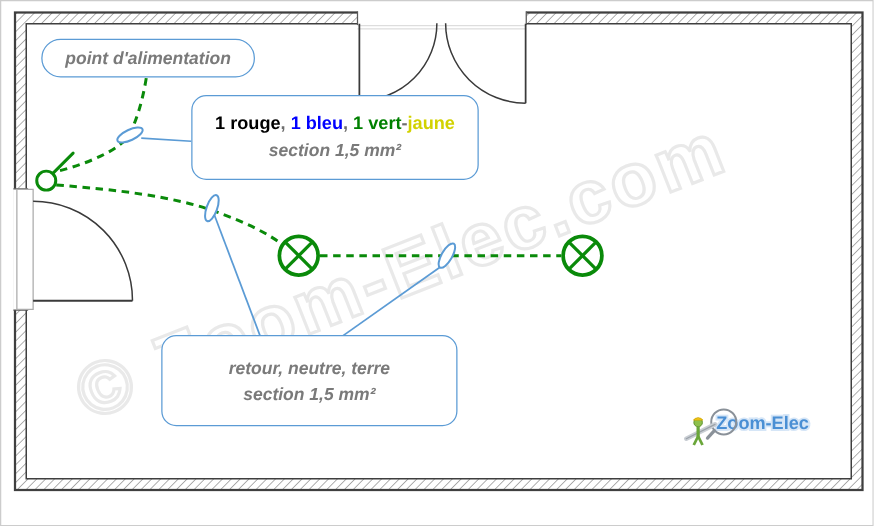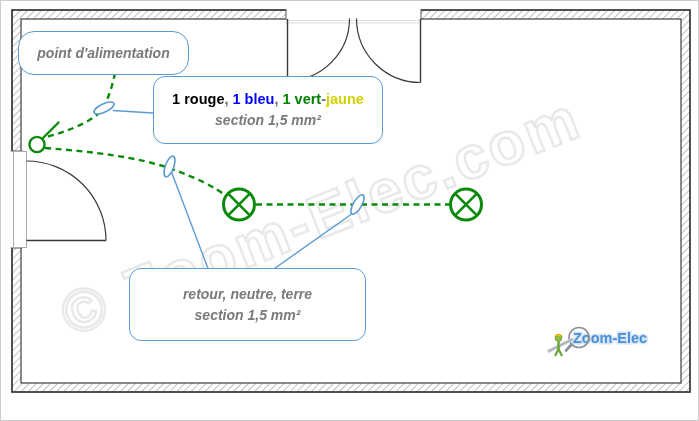--- a/index.html
+++ b/index.html
@@ -9,21 +9,21 @@
     font-family:"Liberation Sans", sans-serif;
   }
   .plan-svg { position:absolute; left:0; top:0; width:699px; height:421px; }
   .callout {
     position:absolute; background:#ffffff; border:1.6px solid #5b9bd5;
     box-sizing:border-box; display:flex; flex-direction:column;
     justify-content:center; text-align:center; z-index:5;
   }
   .gray-line { font-style:italic; font-weight:bold; color:#7a7a7a; font-size:14px; line-height:21px; white-space:nowrap; }
   .wire-line { font-weight:bold; font-size:14.5px; line-height:21px; white-space:nowrap; color:#6e6e6e; }
-  .supply-callout { left:17px; top:30px; width:171px; height:44px; border-radius:16px; }
+  .supply-callout { left:32px; top:30px; width:171px; height:31px; border-radius:16px; }
   .phase-callout  { left:152px; top:75px;  width:230px; height:68px; border-radius:12px; }
   .retour-callout { left:128px; top:267px; width:237px; height:73px; border-radius:12px; }
   .footer-text {
     position:absolute; left:0; right:0; top:396px; text-align:center;
     font-weight:bold; font-size:16.5px; color:#2e75b6; z-index:6;
   }
 </style>
 </head>
 <body>
 

